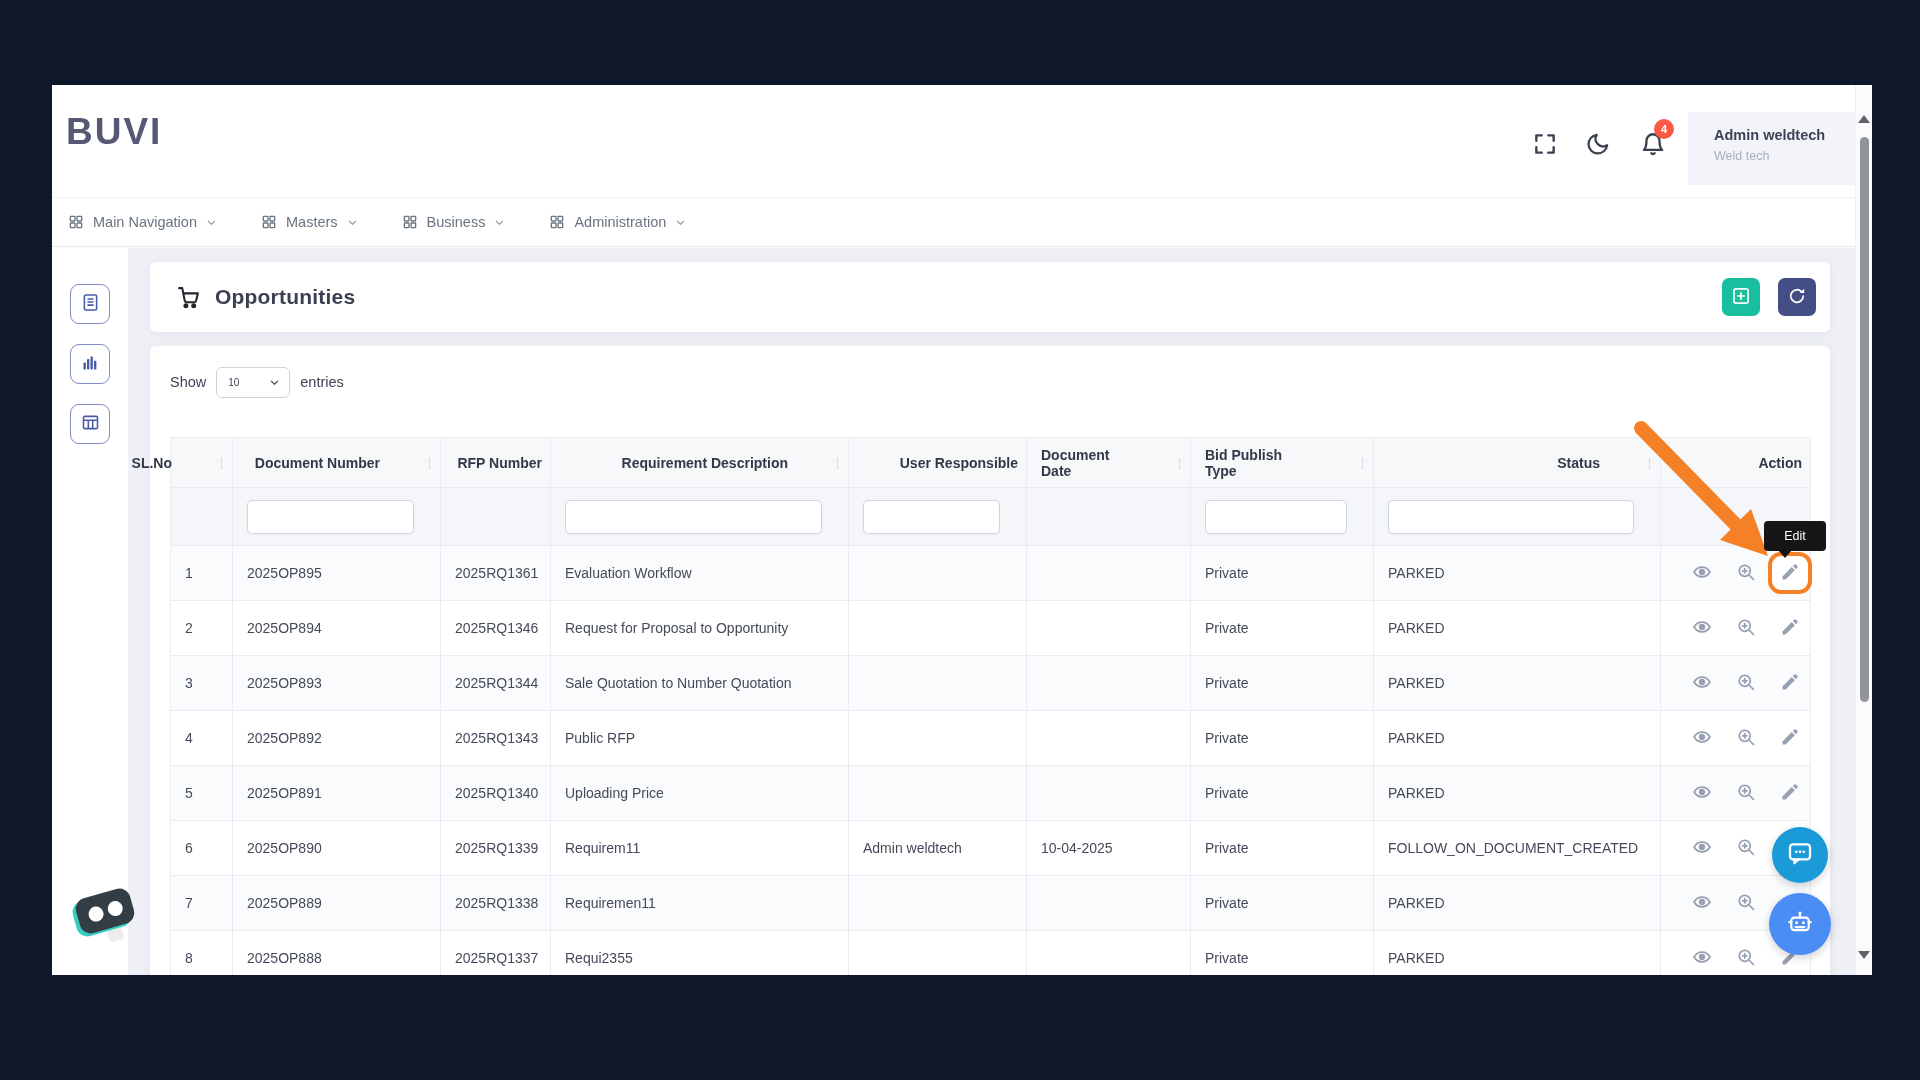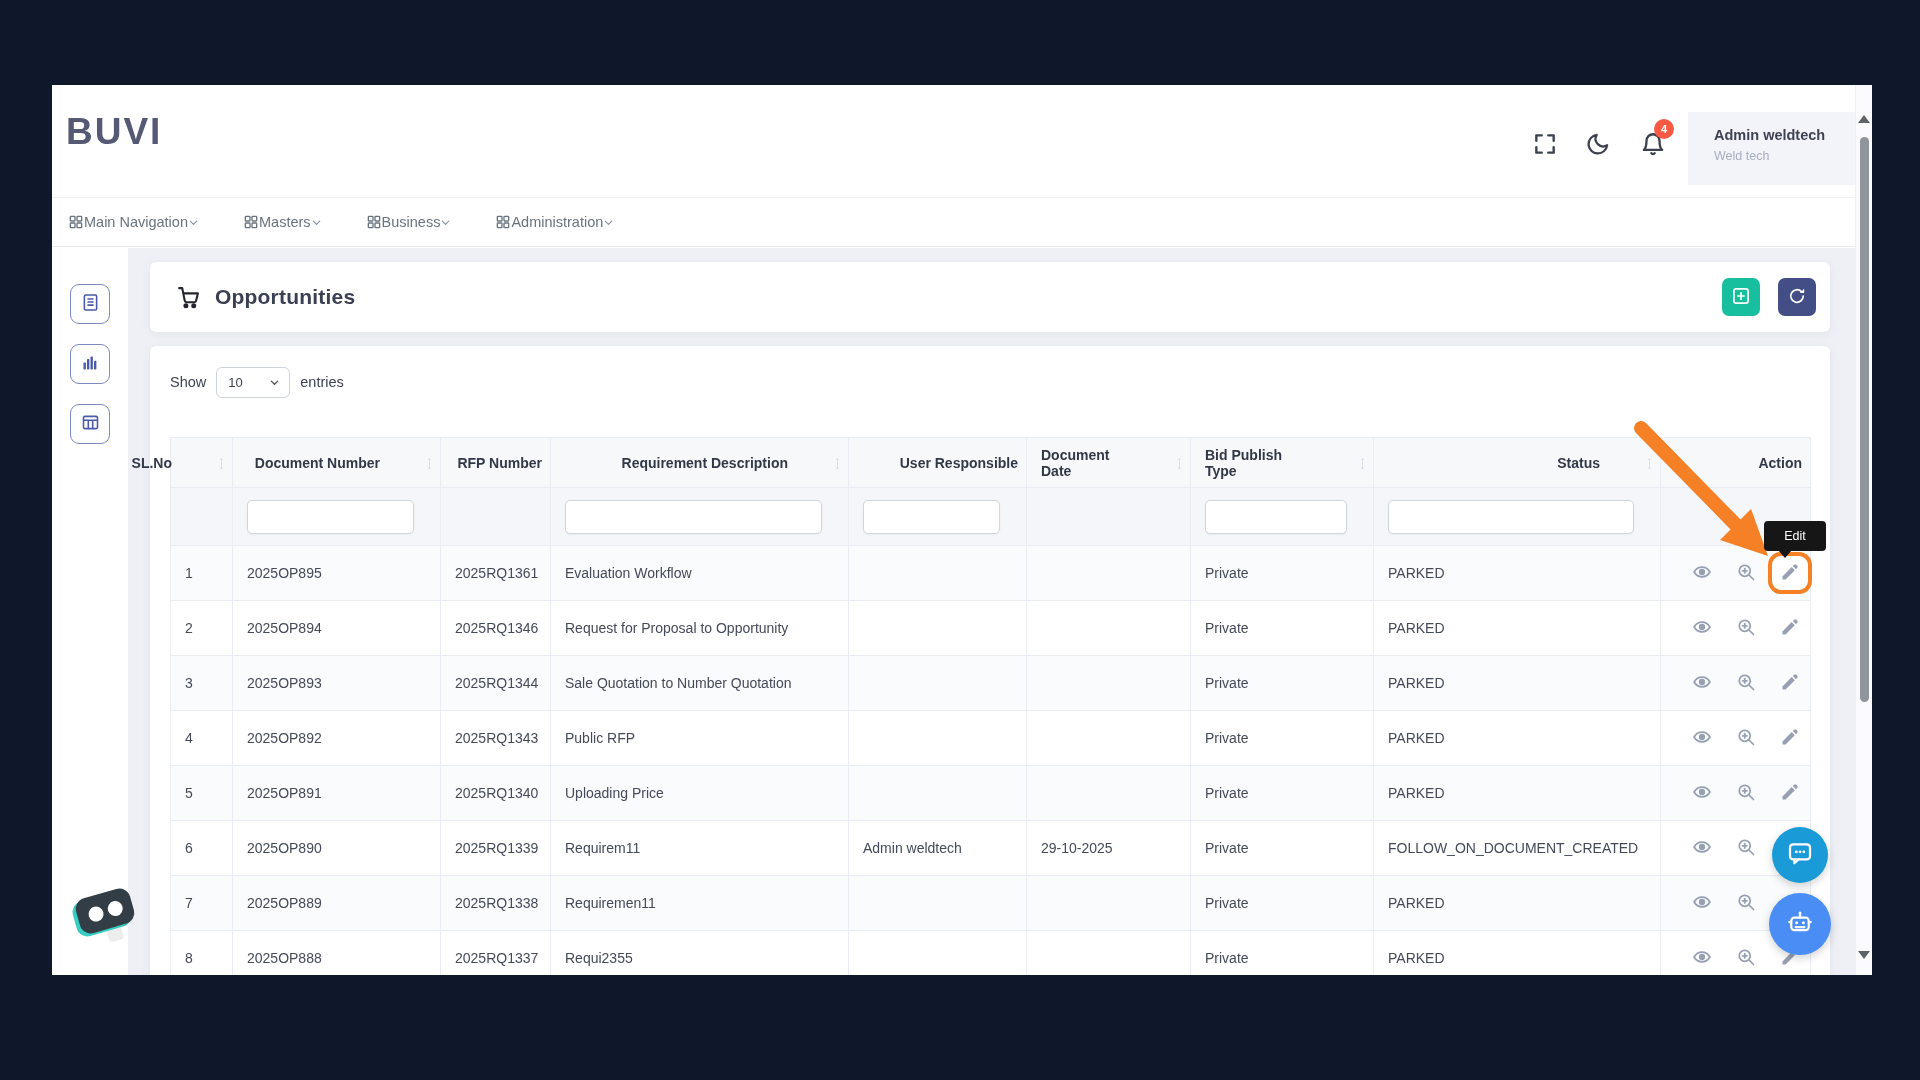--- a/index.html
+++ b/index.html
@@ -19,21 +19,21 @@
   .badge { position:absolute; left:14px; top:-12px; min-width:20px; height:20px; border-radius:10px; background:var(--red,#FA5A44);
            color:#fff; font-size:11px; font-weight:bold; display:flex; align-items:center; justify-content:center; }
   .user-panel { position:absolute; left:1636px; top:27px; width:167px; height:73px; background:#f3f4f9; padding:15px 0 0 26px; cursor:pointer; }
   .user-name { font-size:14.5px; font-weight:bold; color:#3f4254; }
   .user-org { font-size:12.5px; color:#a7aec0; margin-top:6px; }
 
   
   .navbar { position:absolute; left:0; top:112px; width:100%; height:50px; background:#fff;
             border-top:1px solid #f1f2f6; border-bottom:1px solid #e8eaf0;
             display:flex; align-items:center; padding-left:16px; gap:44px; }
-  .nav-item { display:flex; align-items:center; color:#6a7480; font-size:14.5px; cursor:pointer; }
+  .nav-item { display:flex; align-items:center; gap:9px; color:#6a7480; font-size:14.5px; cursor:pointer; }
   .nav-item .ic svg { width:16px; height:16px; display:block; }
   .nav-item .chev svg { width:11px; height:11px; display:block; color:#8b95a1; }
 
   
   .content-bg { position:absolute; left:0; top:163px; width:100%; height:727px; background:#eef0f5; }
   .mini-sidebar { position:absolute; left:0; top:163px; width:76px; height:727px; background:#fff; }
   .side-btn { position:absolute; left:18px; width:40px; height:40px; border:1px solid #7e8ac2; border-radius:9px;
               background:#fff; display:flex; align-items:center; justify-content:center; color:#4a5aa8; cursor:pointer; }
   .side-btn svg { width:21px; height:21px; }
 
@@ -46,21 +46,21 @@
   .title-actions { display:flex; gap:18px; }
   .sq-btn { width:38px; height:38px; border:none; border-radius:7px; display:flex; align-items:center; justify-content:center; color:#fff; cursor:pointer; }
   .sq-btn svg { width:20px; height:20px; }
   .btn-add { background:var(--green,#17BF9E); }
   .btn-refresh { background:var(--indigo,#444E86); }
 
   .table-card { left:98px; top:261px; width:1680px; height:660px; padding:20px 20px 0; }
   .controls-row { display:flex; align-items:center; justify-content:space-between; height:32px; margin-bottom:39px; }
   .show-group { display:flex; align-items:center; gap:10px; font-size:14.5px; color:#3f4254; }
   .page-size { width:74px; height:31px; border:1px solid #ced4da; border-radius:6px; display:flex; align-items:center;
-               justify-content:space-between; padding:0 9px 0 11px; font-size:13px; color:#3f4254; cursor:pointer; background:#fff; }
+               justify-content:space-between; padding:0 9px 0 11px; font-size:10px; color:#3f4254; cursor:pointer; background:#fff; }
   .page-size svg { width:11px; height:11px; color:#555; }
   .search-group { display:flex; align-items:center; gap:9px; font-size:14.5px; color:#3f4254; }
   .search-input { width:272px; height:30px; border:1px solid #d5dae1; border-radius:4px; outline:none; padding:0 8px; font-size:14px; color:#3f4254; }
 
   table { width:100%; border-collapse:collapse; table-layout:fixed; }
   th, td { border:1px solid #e9edf3; }
   thead th { height:50px; background:#f6f8fa; text-align:left; padding:0 8px 0 14px; font-size:14px; color:#333848; cursor:pointer; }
   .th-inner { display:flex; align-items:center; justify-content:flex-end;gap:47px; }
   .sort { display:inline-flex; flex-direction:column; line-height:5px; color:#c2c8d4; font-size:10px; font-weight:normal; }
   tr.filter-row td { height:58px; background:#f4f6f9; }
@@ -537,21 +537,21 @@
                   </span>
                 </div>
               </td>
             </tr>
             <tr>
               <td>6</td>
               <td>2025OP890</td>
               <td>2025RQ1339</td>
               <td>Requirem11</td>
               <td>Admin weldtech</td>
-              <td>29-10-2025</td>
+              <td>10-04-2025</td>
               <td>Private</td>
               <td>FOLLOW_ON_DOCUMENT_CREATED</td>
               <td class="action-cell">
                 <div class="action-wrap">
                   <span class="action-btn">
                     <span class="ic"><svg viewBox="0 0 24 24" fill="none" stroke="currentColor" stroke-width="2.2">
                         <path d="M2.5 12S6 6.2 12 6.2 21.5 12 21.5 12 18 17.8 12 17.8 2.5 12 2.5 12z"></path>
                         <circle cx="12" cy="12" r="2.7" fill="currentColor"></circle>
                       </svg></span>
                   </span>

